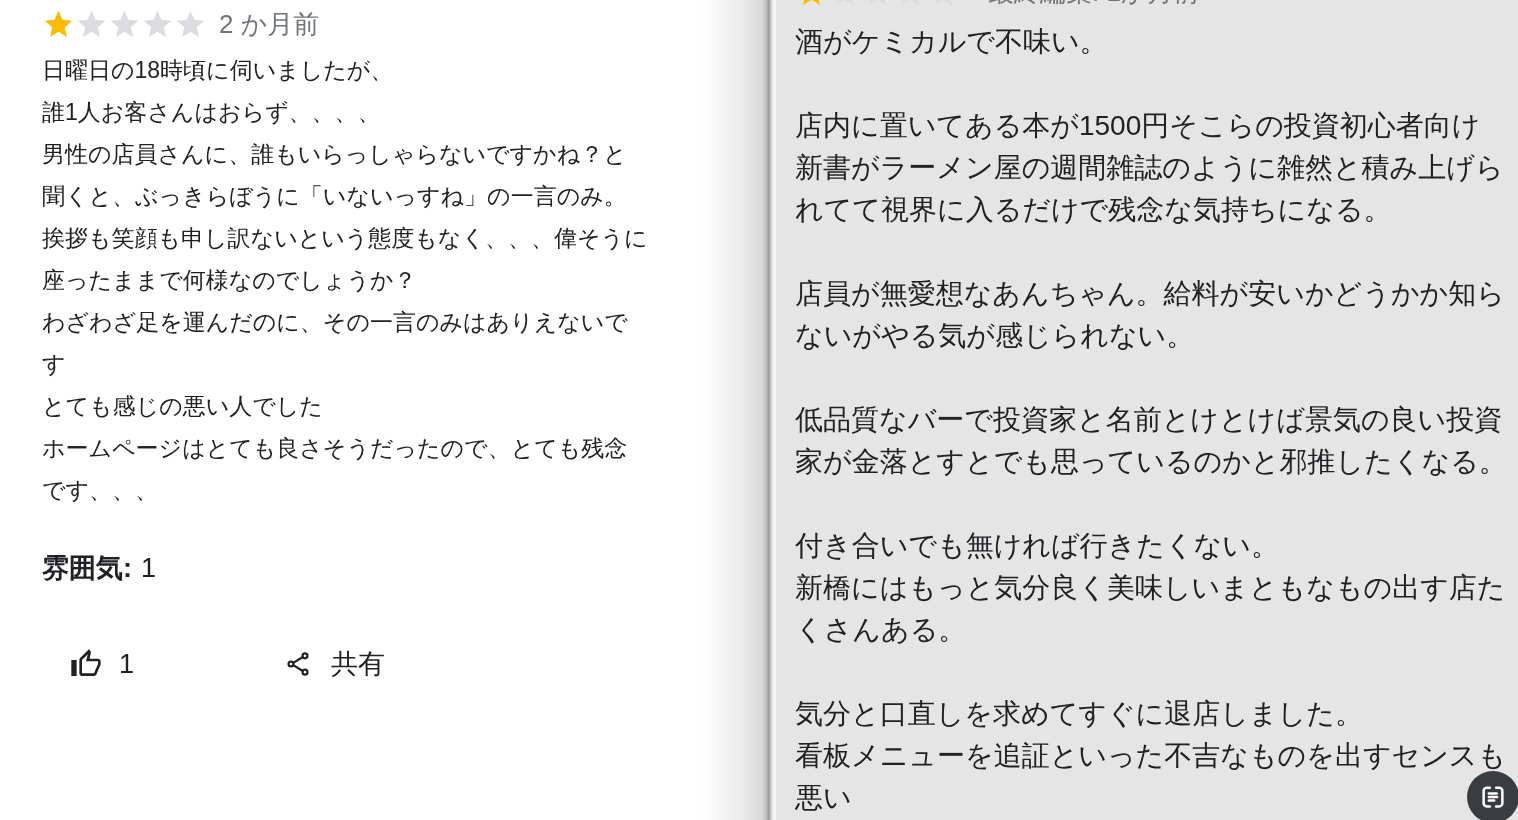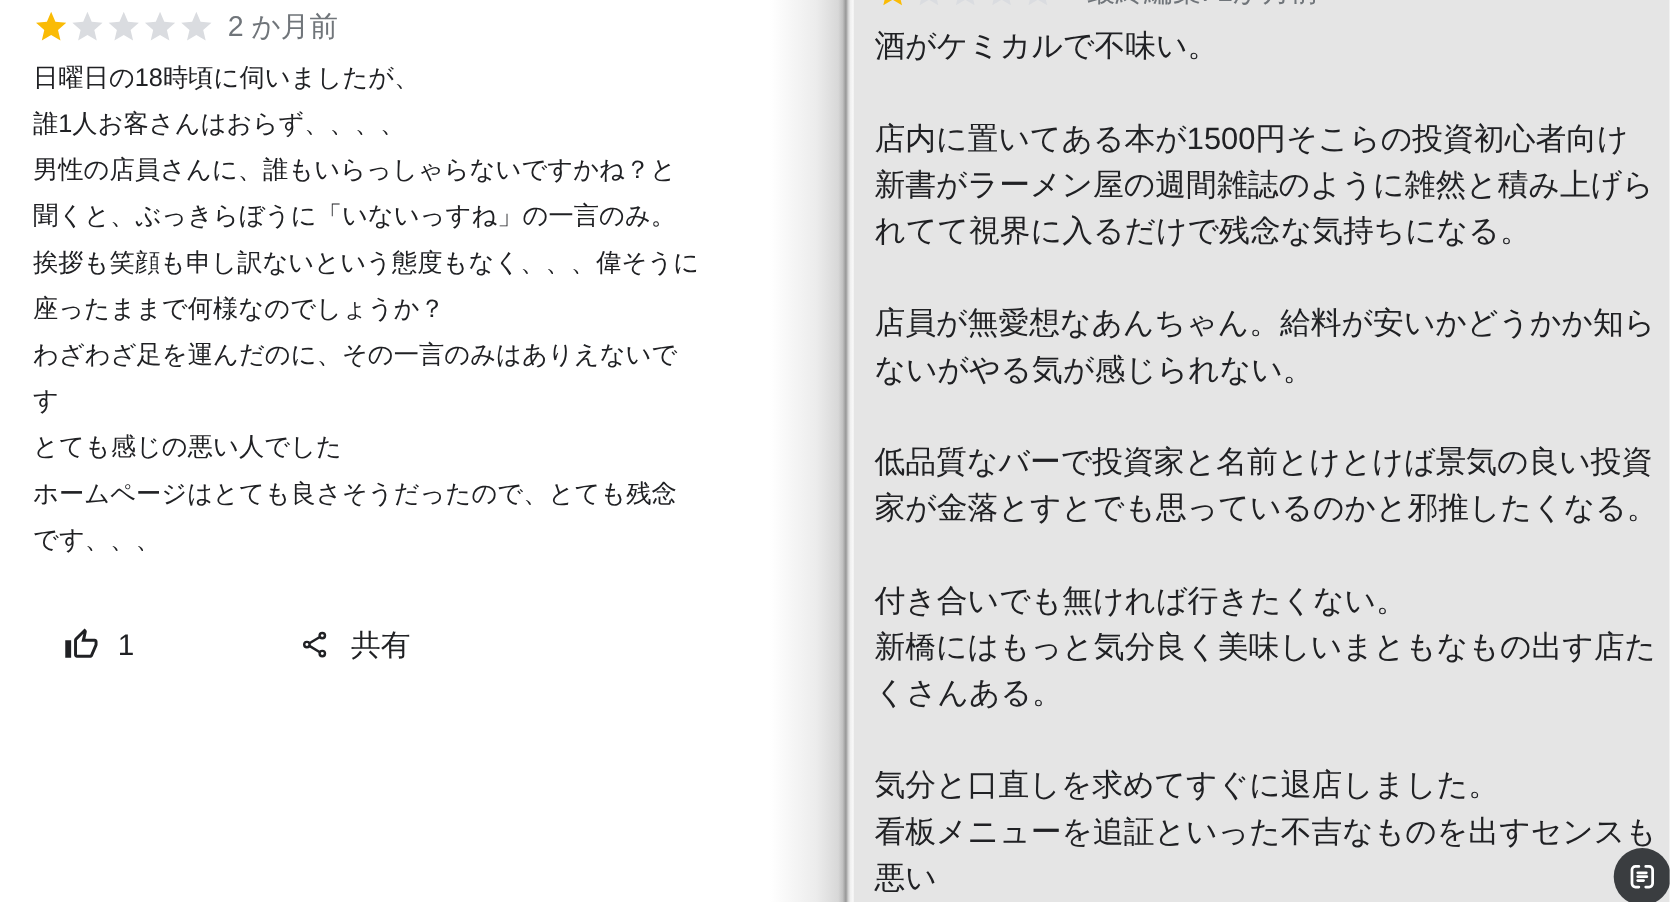--- a/index.html
+++ b/index.html
@@ -12,21 +12,21 @@
     overflow: hidden;
     background: #fff;
     font-family: "Liberation Sans", "DejaVu Sans", sans-serif;
     color: var(--text-primary, #202124);
     -webkit-font-smoothing: antialiased;
   }
 
   
   .left-panel {
     position: absolute;
-    left: 0; top: 0;
+    left: 12px; top: 0;
     width: 733px; height: 820px;
     background: #fff;
   }
   .left-inner { padding: 6px 0 0 30px; }
 
   .stars-row { display: flex; align-items: center; height: 36px; }
   .star { width: 33px; height: 33px; display: block; fill: var(--star-empty, #dadce0); }
   .star.filled { fill: var(--star-filled, #fabb05); }
   .star svg { width: 100%; height: 100%; display: block; }
 
@@ -164,20 +164,23 @@
 男性の店員さんに、誰もいらっしゃらないですかね？と
 聞くと、ぶっきらぼうに「いないっすね」の一言のみ。
 挨拶も笑顔も申し訳ないという態度もなく、、、偉そうに
 座ったままで何様なのでしょうか？
 わざわざ足を運んだのに、その一言のみはありえないで
 す
 とても感じの悪い人でした
 ホームページはとても良さそうだったので、とても残念
 です、、、</div>
 
+      <div class="detail-row detail-row-2">
+        <span class="lbl">雰囲気:</span><span class="val">1</span>
+      </div>
 
       <div class="actions-row">
         <button class="action-btn like-button">
           <span class="icon">
             <svg viewBox="0 0 24 24" fill="currentColor">
                 <path d="M9 21h9c.83 0 1.54-.5 1.84-1.22l3.02-7.05c.09-.23.14-.47.14-.73v-2c0-1.1-.9-2-2-2h-6.31l.95-4.57.03-.32c0-.41-.17-.79-.44-1.06L14.17 1 7.59 7.58C7.22 7.95 7 8.45 7 9v10c0 1.1.9 2 2 2zM9 9l4.34-4.34L12 10h9v2l-3 7H9V9zM1 9h4v12H1z"></path>
               </svg>
           </span>
           <span class="count">1</span>
         </button>

